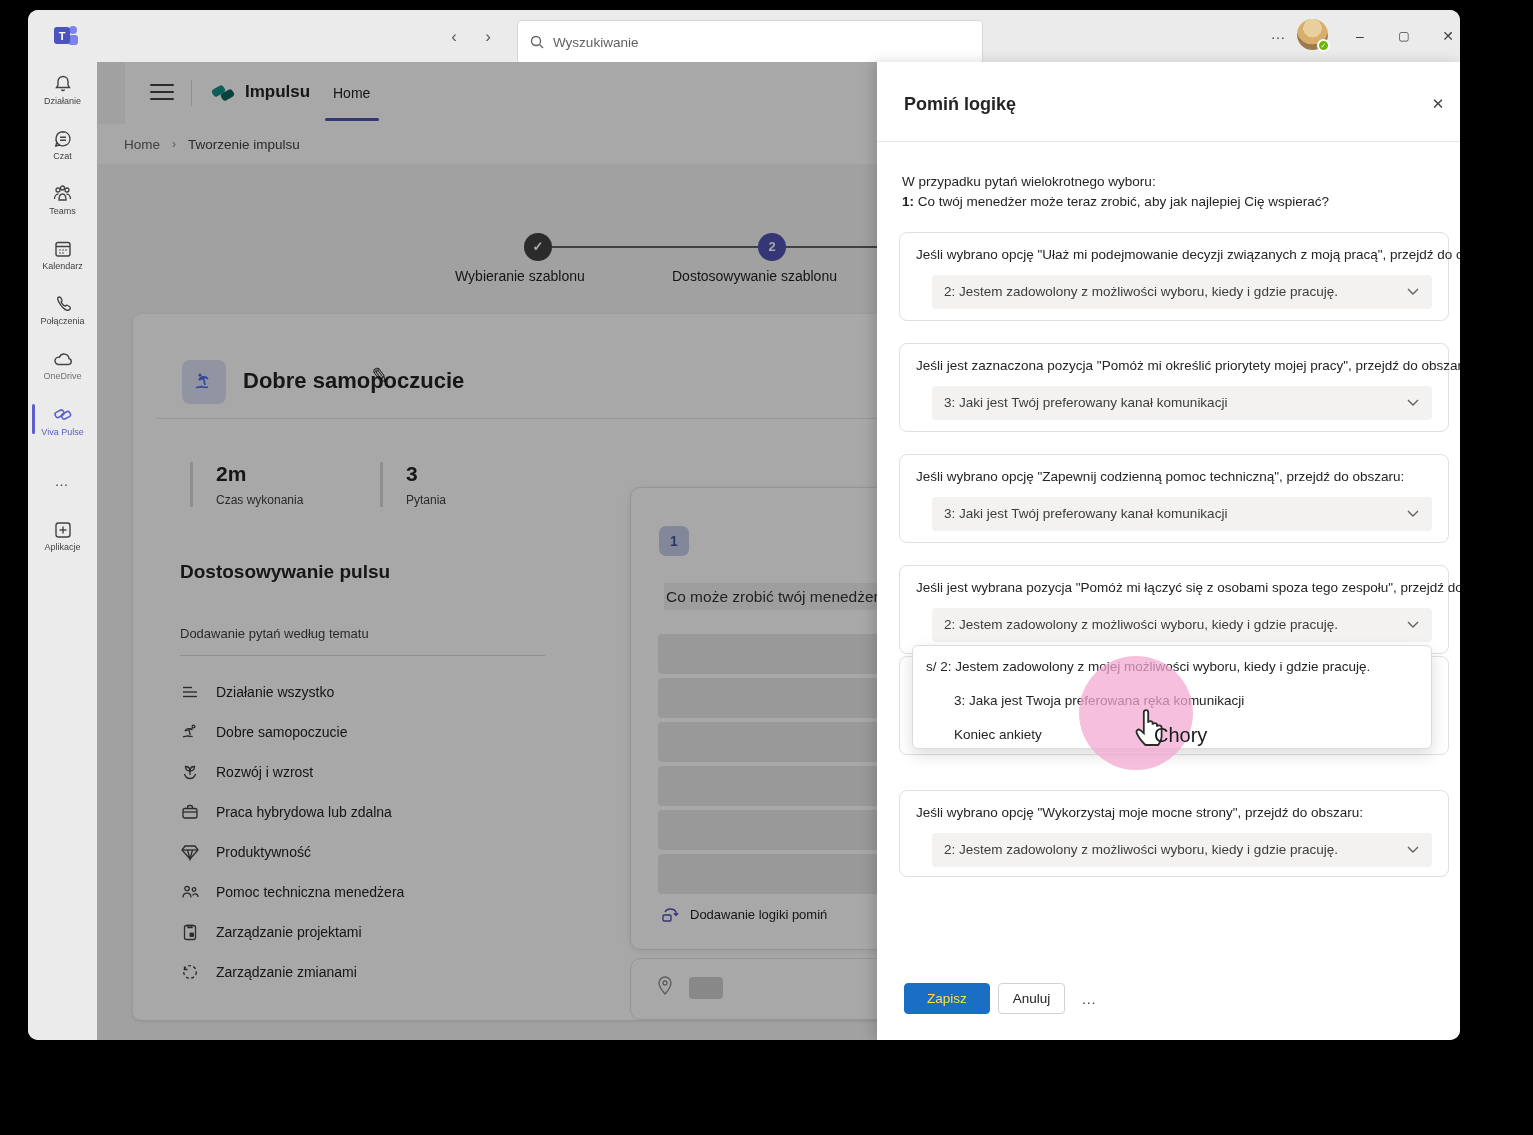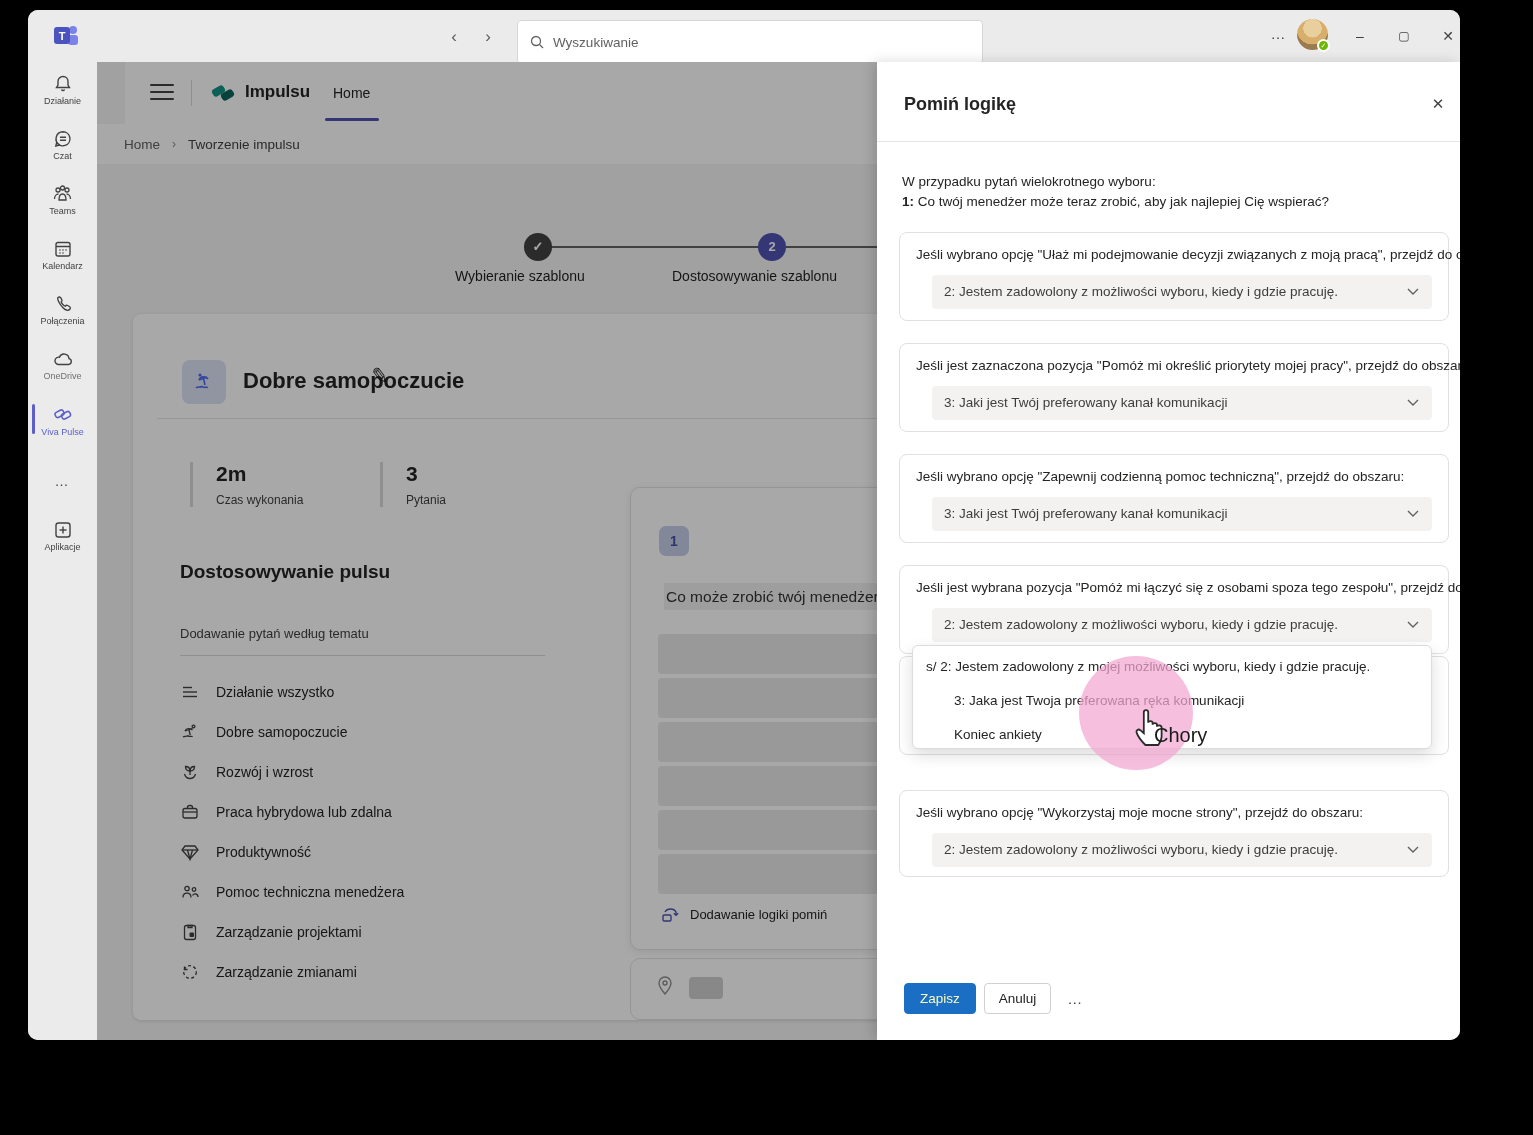--- a/index.html
+++ b/index.html
@@ -108,21 +108,21 @@
   .dd-opt { position:absolute; font-size:13.5px; color:#242424; white-space:nowrap; }
   .dd-opt.o1 { left:13px; top:13px; }
   .dd-opt.o2 { left:41px; top:47px; }
   .dd-opt.o3 { left:41px; top:81px; }
 
   .pink-blob { position:absolute; left:202px; top:594px; width:114px; height:114px; border-radius:50%; background:rgba(242,166,208,.72); z-index:6; }
   .hand-cursor { position:absolute; left:252px; top:638px; z-index:7; }
   .cursor-label { position:absolute; left:277px; top:662px; z-index:7; font-size:20px; color:#1a1a1a; }
 
   .panel-footer { position:absolute; left:27px; top:921px; display:flex; align-items:center; gap:8px; z-index:8; }
-  .btn-save { height:31px; padding:0 15px; background:#1a6fc4; color:#fef9c3; border:1px solid #1a6fc4; border-radius:4px; font-size:13.5px; font-family:inherit; }
+  .btn-save { height:31px; padding:0 22px; background:#1a6fc4; color:#fde047; border:1px solid #1a6fc4; border-radius:4px; font-size:13.5px; font-family:inherit; }
   .btn-cancel { height:31px; padding:0 14px; background:#fff; color:#242424; border:1px solid #d1d1d1; border-radius:4px; font-size:13.5px; font-family:inherit; }
   .btn-more { margin-left:8px; color:#424242; font-size:15px; letter-spacing:1px; border:none; background:none; }
 </style>
 </head>
 <body>
 
 <div class="win">
 
   <div class="titlebar">
     <svg class="teams-logo" viewBox="0 0 28 26">

